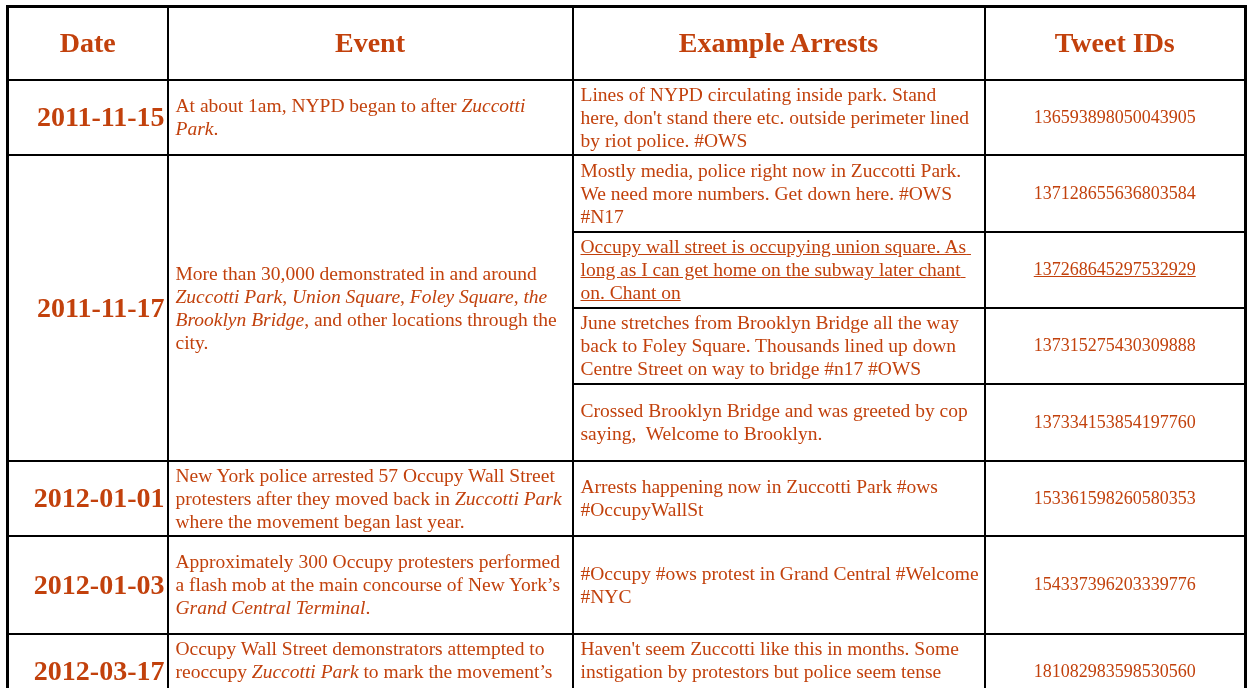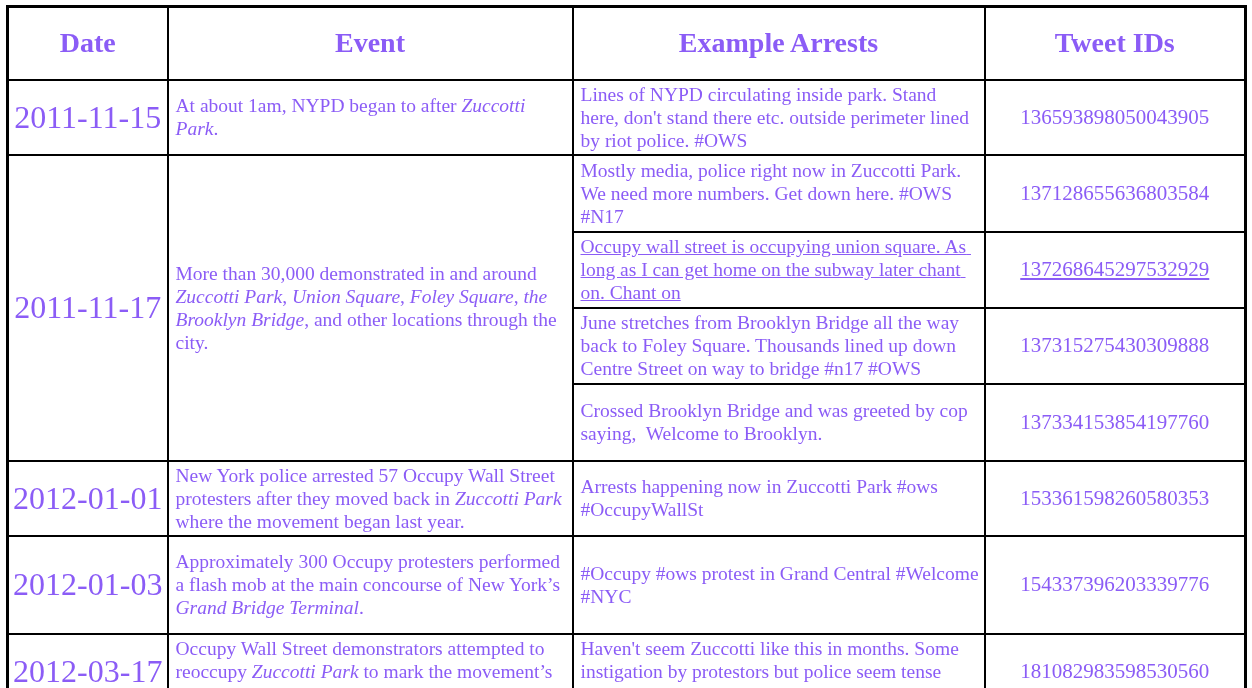--- a/index.html
+++ b/index.html
@@ -1,21 +1,21 @@
 <!DOCTYPE html>
 <html><head>
 <meta charset="utf-8">
 <style>
   html, body { margin: 0; padding: 0; background: #ffffff; }
   .page {
     position: relative;
     width: 1252px;
     height: 688px;
     background: #ffffff;
-    color: #8b5cf6;
+    color: #c2410c;
     font-family: "Liberation Serif", serif;
     overflow: hidden;
   }
   table.tweets-table {
     position: absolute;
     left: 6px;
     top: 5px;
     width: 1238px;
     border-collapse: collapse;
     table-layout: fixed;
@@ -26,33 +26,34 @@
     vertical-align: middle;
     overflow: hidden;
   }
   th.header-cell {
     font-size: 28px;
     font-weight: bold;
     text-align: center;
     padding: 0 2px;
   }
   td.date-cell {
-    font-size: 32px;
-    text-align: center;
+    font-size: 28px;
+    text-align: right;
     padding: 0 2px;
     white-space: nowrap;
+    font-weight: bold;
   }
   td.event-cell, td.tweet-cell {
     font-size: 19.5px;
     line-height: 23px;
     text-align: left;
     padding: 2px 4px 2px 7px;
   }
   td.id-cell {
-    font-size: 21px;
+    font-size: 18px;
     text-align: center;
     padding: 0 2px;
     white-space: nowrap;
     margin-top: 12px;
   }
   .tweet-text { white-space: pre-wrap; }
   .it { font-style: italic; }
 </style>
 </head>
 <body>
@@ -99,21 +100,21 @@
           <td class="id-cell">137334153854197760</td>
         </tr>
         <tr style="height: 70px;">
           <td class="date-cell" rowspan="1">2012-01-01</td>
           <td class="event-cell" rowspan="1"><span class="">New York police arrested 57 Occupy Wall Street protesters after they moved back in </span><span class="it">Zuccotti Park</span><span class=""> where the movement began last year.</span></td>
           <td class="tweet-cell"><span class="tweet-text">Arrests happening now in Zuccotti Park #ows #OccupyWallSt</span></td>
           <td class="id-cell">153361598260580353</td>
         </tr>
         <tr style="height: 98px;">
           <td class="date-cell" rowspan="1">2012-01-03</td>
-          <td class="event-cell" rowspan="1"><span class="">Approximately 300 Occupy protesters performed a flash mob at the main concourse of New York’s </span><span class="it">Grand Bridge Terminal</span><span class="">.</span></td>
+          <td class="event-cell" rowspan="1"><span class="">Approximately 300 Occupy protesters performed a flash mob at the main concourse of New York’s </span><span class="it">Grand Central Terminal</span><span class="">.</span></td>
           <td class="tweet-cell"><span class="tweet-text">#Occupy #ows protest in Grand Central #Welcome #NYC</span></td>
           <td class="id-cell">154337396203339776</td>
         </tr>
         <tr style="height: 75px;">
           <td class="date-cell" rowspan="1">2012-03-17</td>
           <td class="event-cell" rowspan="1"><span class="">Occupy Wall Street demonstrators attempted to reoccupy </span><span class="it">Zuccotti Park</span><span class=""> to mark the movement’s six month anniversary.</span></td>
           <td class="tweet-cell"><span class="tweet-text">Haven't seem Zuccotti like this in months. Some instigation by protestors but police seem tense today, too #M17 #OWS</span></td>
           <td class="id-cell">181082983598530560</td>
         </tr>
       </tbody>

